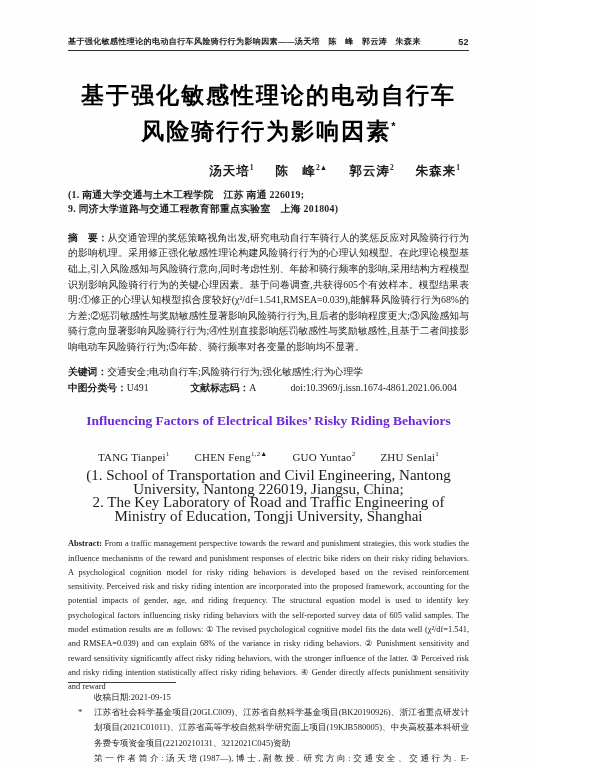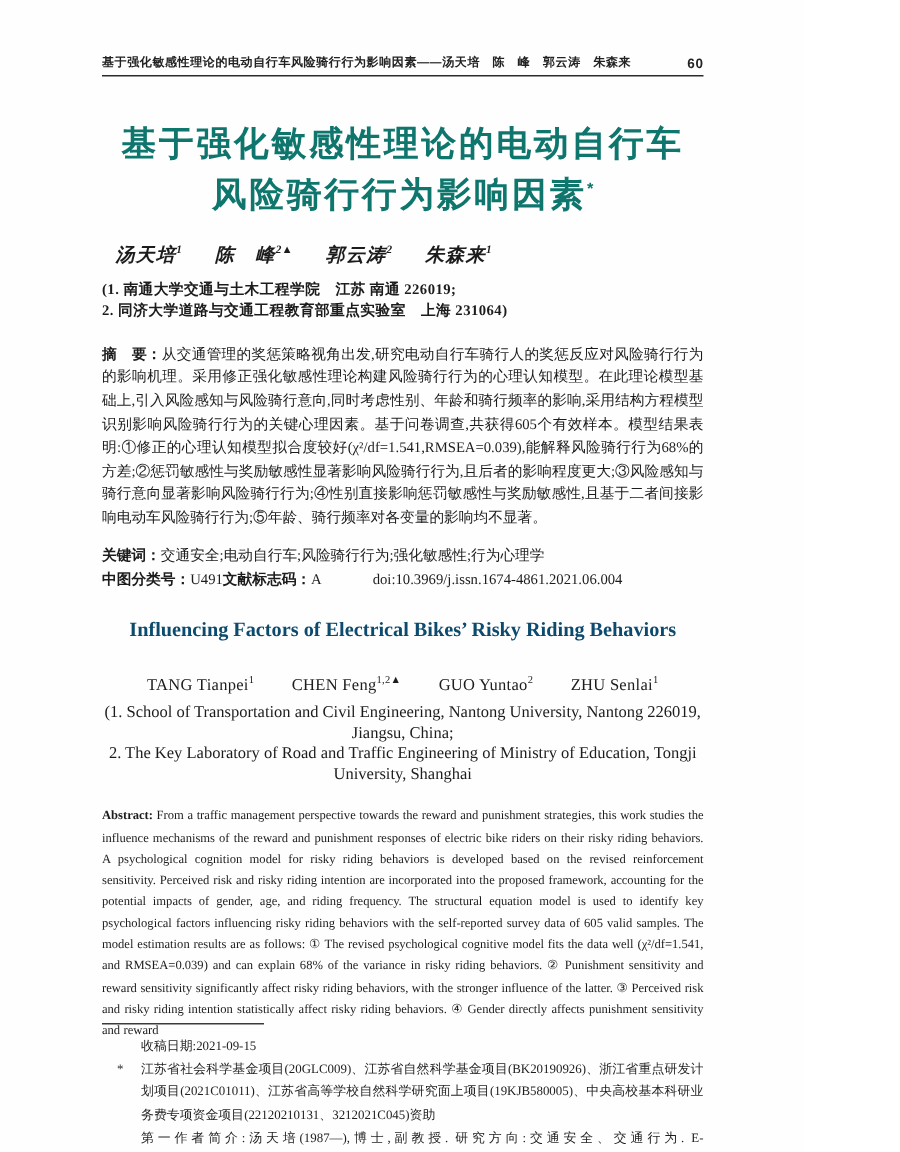--- a/index.html
+++ b/index.html
@@ -26,83 +26,83 @@
     white-space:nowrap;
   }
   .running-header .pageno { font-size:9px; margin-left:8px; }
   .header-rule { border:none; border-top:1.3px solid #2b2b2b; margin:3px 0 0 0; }
 
   
   .title-cn {
     margin-top:29px; text-align:center;
     font-family:"Liberation Sans","DejaVu Sans",sans-serif;
     font-weight:800; font-size:23px; line-height:31px; letter-spacing:2px;
-    color:#0f766e;
+    color:#000000;
   }
   .title-cn sup { font-size:11px; letter-spacing:0; }
 
   
-  .authors-cn { margin-top:16px; text-align:left; font-size:12.5px; font-weight:600; letter-spacing:1px;font-style:italic; }
+  .authors-cn { margin-top:16px; text-align:right; font-size:12.5px; font-weight:600; letter-spacing:1px; }
   .authors-cn .author { margin:0 9px; white-space:nowrap; }
   .authors-cn sup { font-size:7.5px; letter-spacing:0; }
 
   .affil-cn { margin-top:8px; text-align:left; font-size:9.8px; line-height:14.5px; font-weight:600; letter-spacing:0.3px; }
 
   
   .abstract-cn { margin-top:13px; font-size:9.8px; line-height:15.6px; text-align:justify; }
   .abstract-cn .label, .kw .label, .meta .label { font-weight:bold; }
   .kw { font-size:9.8px; line-height:15.6px; text-align:justify; }
   .meta { display:flex; font-size:9.8px; line-height:15.6px; white-space:nowrap;align-items:center; }
-  .meta .seg2 { }
+  .meta .seg2 { margin-left:42px; }
   .meta .seg3 { margin-left:34px; }
 
   
-  .title-en { margin-top:15px; text-align:center; font-weight:bold; font-size:13.5px; line-height:19px; color:#0c4a6e; }
+  .title-en { margin-top:15px; text-align:center; font-weight:bold; font-size:13.5px; line-height:19px; color:#6d28d9; }
   .authors-en { margin-top:21px; text-align:center; font-size:11px; letter-spacing:0.2px; }
   .authors-en .author { margin:0 11px; white-space:nowrap; }
   .authors-en sup { font-size:7px; }
-  .affil-en { margin-top:6px; text-align:center; font-size:11px; line-height:13.5px; }
+  .affil-en { margin-top:6px; text-align:center; font-size:15px; line-height:13.5px; }
 
   .abstract-en { margin-top:14px; font-size:8.4px; line-height:14.3px; text-align:justify; word-spacing:0.2px; }
   .abstract-en .label { font-weight:bold; }
 
   
   .footnotes { position:absolute; left:68px; right:67px; top:682px; font-size:8.6px; line-height:15.2px; color:#1e1e1e; }
   .fn-rule { border:none; border-top:1.1px solid #3a3a3a; width:108px; margin:0 0 7px 0; }
   .fn-line { padding-left:26px; position:relative; text-align:justify; }
   .fn-line .marker { position:absolute; left:10px; top:0; }
   .fn-line.marker-tri .marker { left:5px; }
   .fn-email { padding-left:96px; }
 </style>
 </head>
 <body>
 
 <div class="page">
 
   <div class="running-header">
     <span>基于强化敏感性理论的电动自行车风险骑行行为影响因素——汤天培　陈　峰　郭云涛　朱森来</span>
-    <span class="pageno">60</span>
+    <span class="pageno">52</span>
   </div>
   <hr class="header-rule">
 
   <div class="title-cn">
     <div>基于强化敏感性理论的电动自行车</div>
     <div><span>风险骑行行为影响因素</span><sup>*</sup></div>
   </div>
 
   <div class="authors-cn">
     <span class="author"><span>汤天培</span><sup>1</sup></span>
     <span class="author"><span>陈　峰</span><sup>2▲</sup></span>
     <span class="author"><span>郭云涛</span><sup>2</sup></span>
     <span class="author"><span>朱森来</span><sup>1</sup></span>
   </div>
 
   <div class="affil-cn">
     <div>(1. 南通大学交通与土木工程学院　江苏 南通 226019;</div>
-    <div>2. 同济大学道路与交通工程教育部重点实验室　上海 231064)</div>
+    <div>9. 同济大学道路与交通工程教育部重点实验室　上海 201804)</div>
   </div>
 
   <p class="abstract-cn"><span class="label">摘　要：</span><span>从交通管理的奖惩策略视角出发,研究电动自行车骑行人的奖惩反应对风险骑行行为的影响机理。采用修正强化敏感性理论构建风险骑行行为的心理认知模型。在此理论模型基础上,引入风险感知与风险骑行意向,同时考虑性别、年龄和骑行频率的影响,采用结构方程模型识别影响风险骑行行为的关键心理因素。基于问卷调查,共获得605个有效样本。模型结果表明:①修正的心理认知模型拟合度较好(χ²/df=1.541,RMSEA=0.039),能解释风险骑行行为68%的方差;②惩罚敏感性与奖励敏感性显著影响风险骑行行为,且后者的影响程度更大;③风险感知与骑行意向显著影响风险骑行行为;④性别直接影响惩罚敏感性与奖励敏感性,且基于二者间接影响电动车风险骑行行为;⑤年龄、骑行频率对各变量的影响均不显著。</span></p>
 
   <div class="kw"><span class="label">关键词：</span><span>交通安全;电动自行车;风险骑行行为;强化敏感性;行为心理学</span></div>
 
   <div class="meta">
     <span class="seg1"><span class="label">中图分类号：</span><span>U491</span></span>
     <span class="seg2"><span class="label">文献标志码：</span><span>A</span></span>
     <span class="seg3">doi:10.3969/j.issn.1674-4861.2021.06.004</span>

